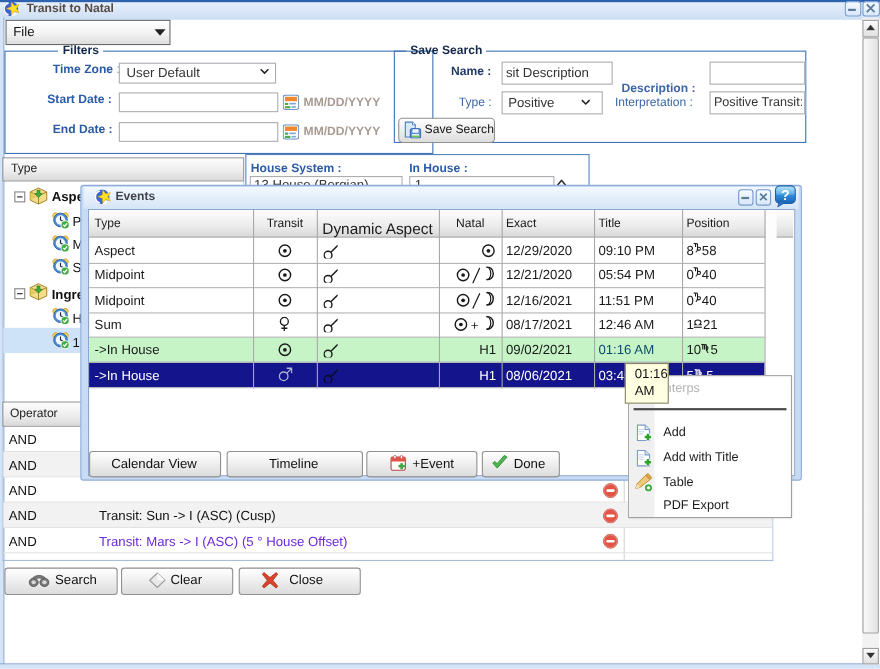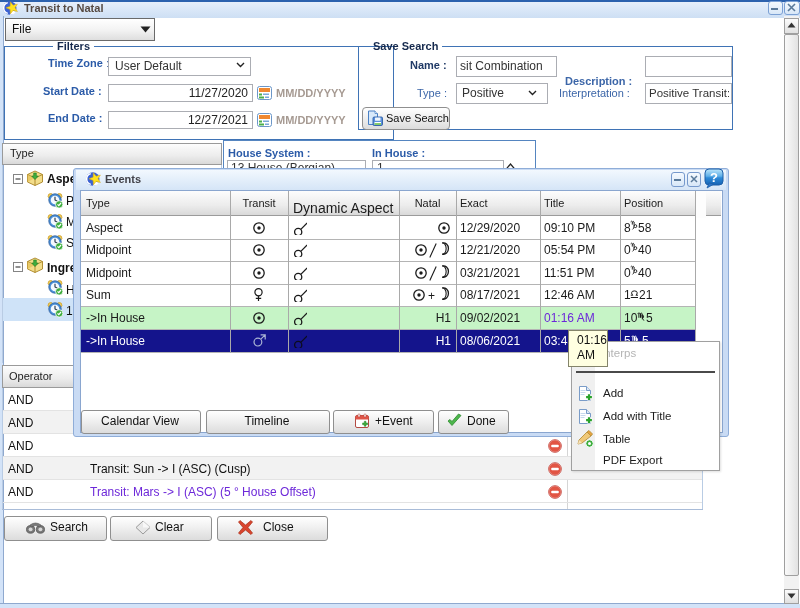--- a/index.html
+++ b/index.html
@@ -49,24 +49,22 @@
       <legend>Filters</legend>
     </fieldset>
   <span class="abs blab" style="left:48px;top:57px;">Time Zone <span style="font-weight:normal;color:#5b7ab0;">:</span></span>
   <div class="abs inp" style="left:108px;top:57px;width:141px;height:17px;"></div>
   <span class="abs" style="left:115px;top:59px;font-size:12px;color:#333;">User Default</span>
   <svg class="abs" style="left:236px;top:62px;" width="9" height="6" viewBox="0 0 9 6">
       <path d="M1 1 L4.5 4.5 L8 1" stroke="#222" stroke-width="1.4" fill="none"></path>
     </svg>
   <span class="abs blab" style="left:43px;top:85px;">Start Date :</span>
   <div class="abs inp" style="left:108px;top:84px;width:143px;height:16px;"></div>
-  <span class="abs" style="left:0;top:86px;width:248px;text-align:right;font-size:12px;color:#222;">11/27/2020</span>
   <span class="abs blab" style="left:48px;top:112px;">End Date :</span>
   <div class="abs inp" style="left:108px;top:111px;width:143px;height:16px;"></div>
-  <span class="abs" style="left:0;top:113px;width:248px;text-align:right;font-size:12px;color:#222;">12/27/2021</span>
 
   <svg class="abs" style="left:257px;top:86px;" width="15" height="14" viewBox="0 0 15 14">
     <rect x="0.5" y="0.5" width="14" height="13" rx="2" fill="#fff" stroke="#6b96c8"></rect>
     <rect x="2" y="2" width="11" height="4" fill="#f08830"></rect>
     <rect x="2" y="7.5" width="3" height="2" fill="#4aae4a"></rect>
     <rect x="6" y="7.5" width="6" height="1.5" fill="#7aa8d8"></rect>
     <rect x="2" y="10.5" width="5" height="2" fill="#4aae4a"></rect>
     <rect x="8" y="10.5" width="4" height="1.5" fill="#7aa8d8"></rect>
   </svg>
   <span class="abs" style="left:276px;top:87px;font-size:11px;font-weight:bold;color:#a69a92;">MM/DD/YYYY</span>
@@ -78,21 +76,21 @@
     <rect x="2" y="10.5" width="5" height="2" fill="#4aae4a"></rect>
     <rect x="8" y="10.5" width="4" height="1.5" fill="#7aa8d8"></rect>
   </svg>
   <span class="abs" style="left:276px;top:114px;font-size:11px;font-weight:bold;color:#a69a92;">MM/DD/YYYY</span>
 
   <fieldset style="left:358px;top:40px;width:373px;height:88px;">
       <legend>Save Search</legend>
     </fieldset>
   <span class="abs" style="left:410px;top:59px;font-size:11px;font-weight:bold;color:#203a66;">Name :</span>
   <div class="abs inp" style="left:456px;top:56px;width:99px;height:19px;"></div>
-  <span class="abs" style="left:460px;top:59px;font-size:12px;color:#333;">sit Combination</span>
+  <span class="abs" style="left:460px;top:59px;font-size:12px;color:#333;">sit Description</span>
   <span class="abs blab2" style="left:565px;top:59px;font-weight:bold;margin-top:16px;">Description :</span>
   <div class="abs inp" style="left:645px;top:56px;width:85px;height:19px;"></div>
   <span class="abs blab2" style="left:417px;top:87px;font-weight:normal;">Type :</span>
   <div class="abs inp" style="left:456px;top:83px;width:90px;height:19px;"></div>
   <span class="abs" style="left:462px;top:86px;font-size:12px;color:#333;">Positive</span>
   <svg class="abs" style="left:528px;top:90px;" width="9" height="6" viewBox="0 0 9 6">
       <path d="M1 1 L4.5 4.5 L8 1" stroke="#222" stroke-width="1.4" fill="none"></path>
     </svg>
   <span class="abs blab2" style="left:559px;top:87px;font-weight:normal;">Interpretation :</span>
   <div class="abs inp" style="left:645px;top:83px;width:85px;height:19px;overflow:hidden;"></div>
@@ -382,21 +380,21 @@
     </svg>
   <svg class="abs" style="left:414px;top:266px;color:#1a1a1a;" width="14" height="14" viewBox="0 0 14 14">
       <use href="#sun"></use>
     </svg>
   <svg class="abs" style="left:429px;top:266px;" width="8" height="15" viewBox="0 0 8 15">
       <path d="M0.8 14.5 L7.2 0.5" stroke="#1a1a1a" stroke-width="1.1"></path>
     </svg>
   <svg class="abs" style="left:440px;top:265px;color:#1a1a1a;" width="10" height="13" viewBox="0 0 10 13">
       <use href="#moon"></use>
     </svg>
-  <span class="abs" style="left:460px;top:266px;font-size:12px;color:#1a1a1a;">03/21/2021</span>
+  <span class="abs" style="left:460px;top:266px;font-size:12px;color:#1a1a1a;">12/16/2021</span>
   <span class="abs" style="left:544px;top:266px;font-size:12px;color:#1a1a1a;">11:51 PM</span>
   <span class="abs" style="left:624px;top:266px;font-size:12px;color:#1a1a1a;">0</span>
   <svg class="abs" style="left:630px;top:265px;color:#1a1a1a;" width="8" height="11" viewBox="0 0 8 11">
       <use href="#cap"></use>
     </svg>
   <span class="abs" style="left:638px;top:266px;font-size:12px;color:#1a1a1a;">40</span>
 
   <span class="abs" style="left:86px;top:288px;font-size:12px;color:#1a1a1a;">Sum</span>
   <svg class="abs" style="left:253px;top:288px;color:#1a1a1a;" width="11" height="14" viewBox="0 0 11 14">
       <use href="#venus"></use>
@@ -421,21 +419,21 @@
 
   <span class="abs" style="left:86px;top:311px;font-size:12px;color:#1a1a1a;">-&gt;In House</span>
   <svg class="abs" style="left:252px;top:311px;color:#1a1a1a;" width="14" height="14" viewBox="0 0 14 14">
       <use href="#sun"></use>
     </svg>
   <svg class="abs" style="left:294px;top:312px;color:#1a1a1a;" width="13" height="13" viewBox="0 0 13 13">
       <use href="#conj"></use>
     </svg>
   <span class="abs" style="left:399px;top:311px;width:52px;text-align:right;font-size:12px;color:#1a1a1a;">H1</span>
   <span class="abs" style="left:460px;top:311px;font-size:12px;color:#1a1a1a;">09/02/2021</span>
-  <span class="abs" style="left:544px;top:311px;font-size:12px;color:#6d28d9;">01:16 AM</span>
+  <span class="abs" style="left:544px;top:311px;font-size:12px;color:#0c4a6e;">01:16 AM</span>
   <span class="abs" style="left:624px;top:311px;font-size:12px;color:#1a1a1a;">10</span>
   <svg class="abs" style="left:637px;top:311px;color:#1a1a1a;" width="9" height="11" viewBox="0 0 9 11">
       <use href="#vir"></use>
     </svg>
   <span class="abs" style="left:646px;top:311px;font-size:12px;color:#1a1a1a;">5</span>
 
   <span class="abs" style="left:86px;top:334px;font-size:12px;color:#fff;">-&gt;In House</span>
   <svg class="abs" style="left:253px;top:333px;color:#aab4d4;" width="13" height="15" viewBox="0 0 13 15">
       <use href="#mars"></use>
     </svg>

